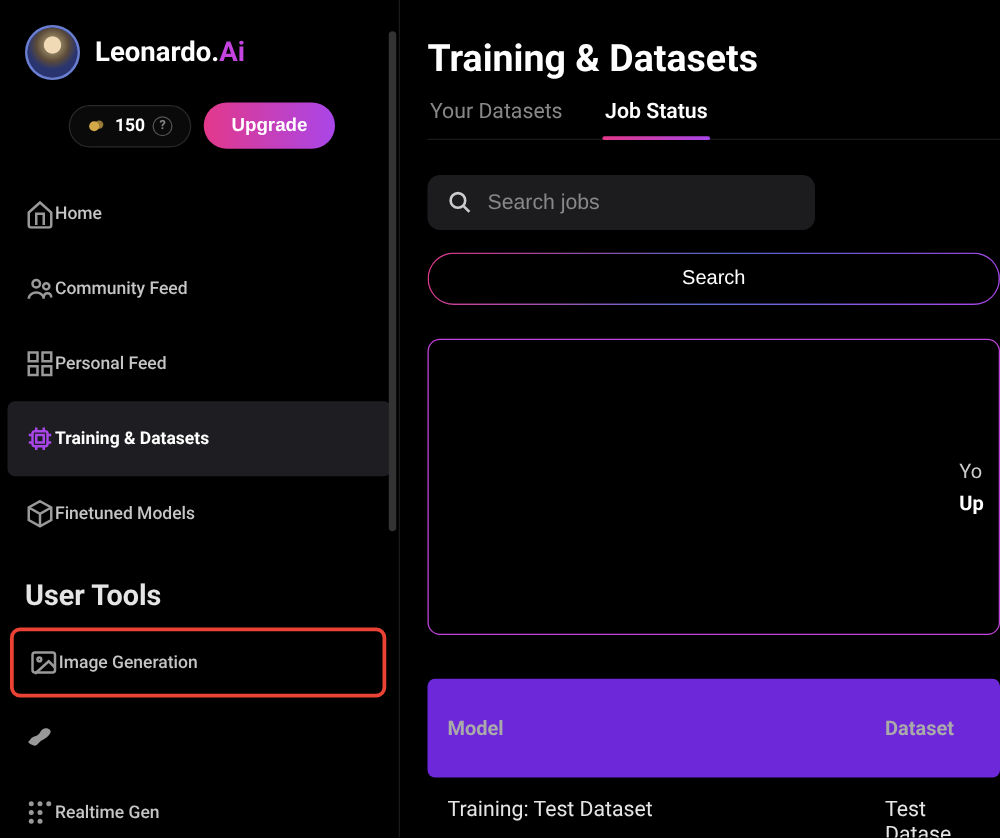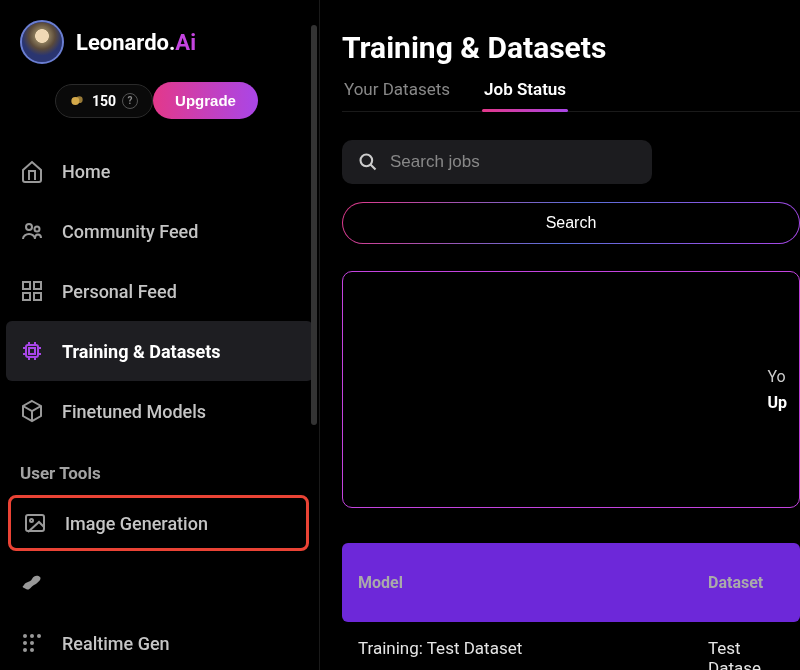--- a/index.html
+++ b/index.html
@@ -60,20 +60,21 @@
       font-size: 22px;
       font-weight: 700;
       color: #fff;
     }
     .brand-accent {
       color: #c444df;
     }
     .credits-row {
       display: flex;
       align-items: center;
+      gap: 10px;
       padding: 0 20px 22px 55px;
     }
     .credits-pill {
       display: flex;
       align-items: center;
       gap: 6px;
       background: #0a0a0a;
       border: 1px solid #2a2a2a;
       border-radius: 20px;
       padding: 8px 14px;
@@ -103,24 +104,23 @@
       color: #fff;
       font-weight: 700;
       font-size: 15px;
       padding: 10px 22px;
       border-radius: 22px;
       cursor: pointer;
     }
     .nav-item {
       display: flex;
       align-items: center;
-      gap: 18px;
       padding: 18px 20px;
       color: #c5c5c5;
-      font-size: 18px;
+      font-size: 14px;
       font-weight: 500;
       cursor: pointer;
     }
     .nav-item.active {
       background: #1e1e22;
       color: #fff;
       font-weight: 700;
       border-radius: 6px;
       margin: 0 6px;
       padding: 18px 14px;
@@ -132,23 +132,23 @@
       width: 24px;
       height: 24px;
       color: #999;
       flex-shrink: 0;
       display: flex;
       align-items: center;
       justify-content: center;
     }
     .section-header {
       padding: 22px 20px 10px 20px;
-      font-size: 17px;
-      font-weight: 700;
-      color: #a3a3a3;
+      font-size: 23px;
+      font-weight: 700;
+      color: #e5e5e5;
     }
     .highlighted {
       border: 3px solid #ea4335;
       border-radius: 8px;
       margin: 2px 10px 2px 8px;
       padding: 13px 12px;
     }
     .main {
       flex: 1;
       padding: 30px 0 0 22px;

